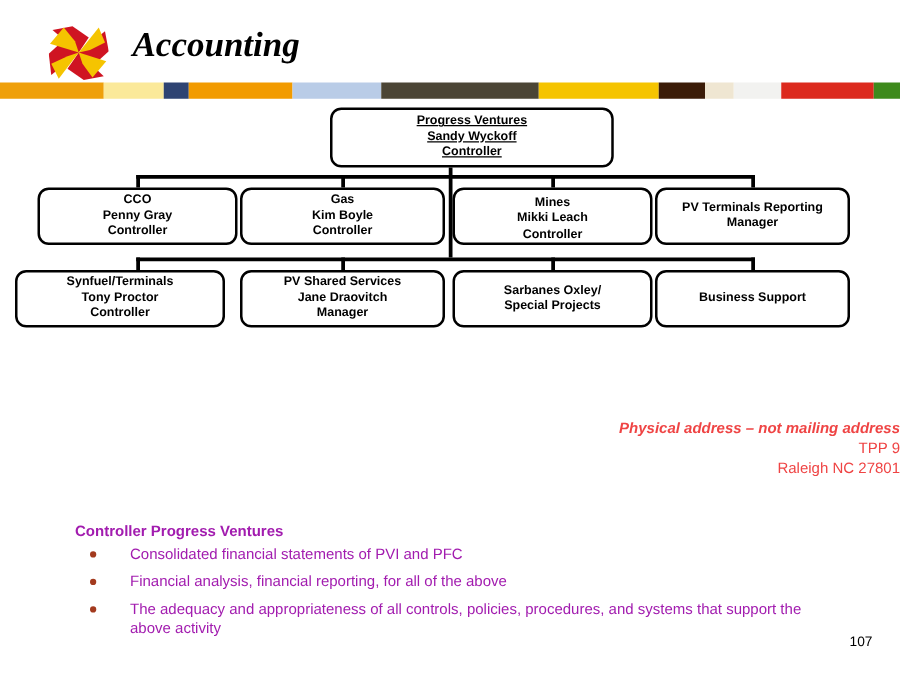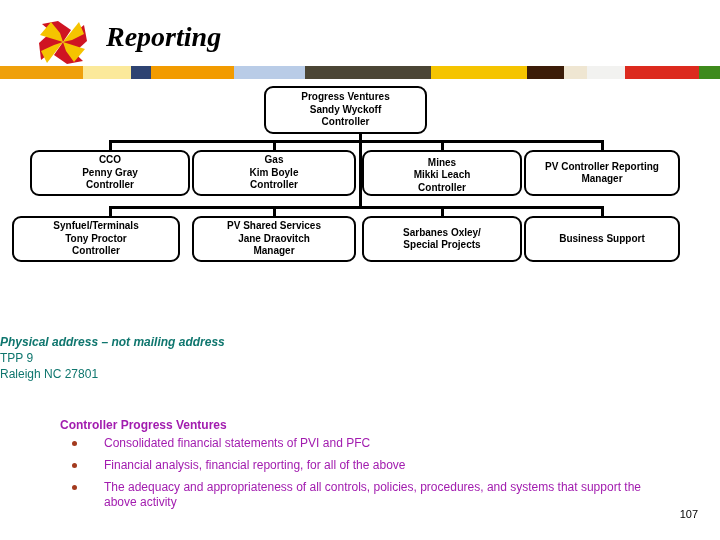--- a/index.html
+++ b/index.html
@@ -46,21 +46,21 @@
     color:#000000;
     line-height:12.5px;
   }
   .node .ln{display:block;width:100%;}
 
   .conn{position:absolute;background:#000000;}
 
   
   #address{
     position:absolute;left:0;top:334px;width:720px;
-    text-align:left;color:#0f766e;
+    text-align:right;color:#ef4444;
   }
   #address .a-head{
     font-size:12px;font-weight:bold;font-style:italic;
     line-height:16px;
   }
   #address .a-line{font-size:12px;line-height:16px;font-weight:normal;}
 
   
   #bullets{position:absolute;left:60px;top:418px;width:600px;color:#a21caf;}
   #bullets .b-head{font-size:12px;font-weight:bold;line-height:15px;margin-bottom:3px;}
@@ -100,40 +100,40 @@
         <path d="M27 24 L47 43 L31 46 L18 37 Z" fill="#CF1422"></path>
         <path d="M27 24 L5 42 L3 25 L14 15 Z" fill="#CF1422"></path>
         <path d="M27 24 L43 4 L48 16 L36 22 Z" fill="#F5C400"></path>
         <path d="M27 24 L49 31 L38 44 L30 33 Z" fill="#F5C400"></path>
         <path d="M27 24 L11 45 L5 33 L18 27 Z" fill="#F5C400"></path>
         <path d="M27 24 L4 17 L15 4 L24 15 Z" fill="#F5C400"></path>
       </g>
     </svg>
   </div>
 
-  <div id="page-title">Reporting</div>
+  <div id="page-title">Accounting</div>
 
   <div id="colorbar">
       <div class="seg" style="width: 90px; background: rgb(239, 160, 11);"></div>
       <div class="seg" style="width: 52px; background: rgb(251, 233, 154);"></div>
       <div class="seg" style="width: 22px; background: rgb(46, 67, 114);"></div>
       <div class="seg" style="width: 90px; background: rgb(242, 155, 0);"></div>
       <div class="seg" style="width: 76px; background: rgb(185, 204, 231);"></div>
       <div class="seg" style="width: 137px; background: rgb(75, 69, 53);"></div>
       <div class="seg" style="width: 104px; background: rgb(245, 196, 0);"></div>
       <div class="seg" style="width: 40px; background: rgb(59, 28, 8);"></div>
       <div class="seg" style="width: 25px; background: rgb(239, 230, 210);"></div>
       <div class="seg" style="width: 41px; background: rgb(242, 242, 240);"></div>
       <div class="seg" style="width: 80px; background: rgb(220, 42, 30);"></div>
       <div class="seg" style="width: 23px; background: rgb(62, 138, 28);"></div>
     </div>
 </div>
 
 <div id="chart">
-    <div class="node" style="left: 264px; top: 4px; width: 163px; height: 48px;">
+    <div class="node" style="left: 264px; top: 4px; width: 227px; height: 48px; text-decoration: underline;">
       <span class="ln">Progress Ventures</span>
       <span class="ln">Sandy Wyckoff</span>
       <span class="ln">Controller</span>
     </div>
     <div class="conn" style="left: 358.5px; top: 52px; width: 3px; height: 72px;"></div>
     <div class="conn" style="left: 108.5px; top: 58px; width: 495px; height: 3px;"></div>
     <div class="conn" style="left: 108.5px; top: 58px; width: 3px; height: 10px;"></div>
     <div class="conn" style="left: 272.5px; top: 58px; width: 3px; height: 10px;"></div>
     <div class="conn" style="left: 440.5px; top: 58px; width: 3px; height: 10px;"></div>
     <div class="conn" style="left: 600.5px; top: 58px; width: 3px; height: 10px;"></div>
@@ -151,21 +151,21 @@
       <span class="ln">Gas</span>
       <span class="ln">Kim Boyle</span>
       <span class="ln">Controller</span>
     </div>
     <div class="node" style="left: 362px; top: 68px; width: 160px; height: 46px; justify-content: flex-end;">
       <span class="ln">Mines</span>
       <span class="ln">Mikki Leach</span>
       <span class="ln">Controller</span>
     </div>
     <div class="node" style="left: 524px; top: 68px; width: 156px; height: 46px;">
-      <span class="ln">PV Controller Reporting</span>
+      <span class="ln">PV Terminals Reporting</span>
       <span class="ln">Manager</span>
     </div>
     <div class="node" style="left: 12px; top: 134px; width: 168px; height: 46px;">
       <span class="ln">Synfuel/Terminals</span>
       <span class="ln">Tony Proctor</span>
       <span class="ln">Controller</span>
     </div>
     <div class="node" style="left: 192px; top: 134px; width: 164px; height: 46px;">
       <span class="ln">PV Shared Services</span>
       <span class="ln">Jane Draovitch</span>

